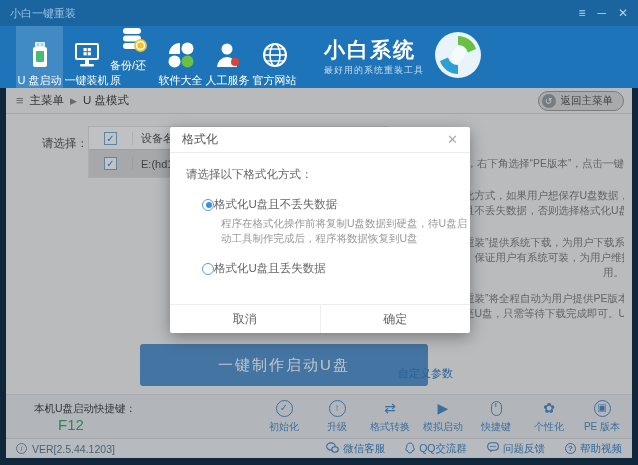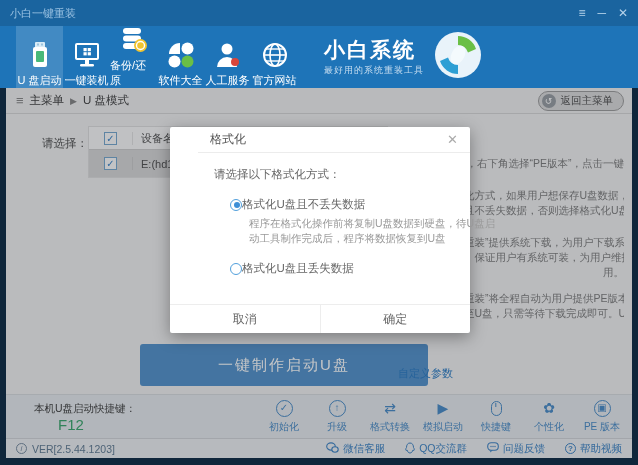--- a/index.html
+++ b/index.html
@@ -82,21 +82,21 @@
   .info-ic { width:11px; height:11px; border:1px solid #7a8ea2; border-radius:50%; color:#7a8ea2;
              font-size:8px; line-height:10px; text-align:center; font-style:italic; }
   .slinks { display:flex; gap:20px; }
   .slink { display:flex; align-items:center; gap:4px; color:#4387c7; font-size:10.5px; cursor:pointer; }
   .slink .q-ic { width:11px; height:11px; border:1.2px solid #4387c7; border-radius:50%; color:#4387c7;
                  font-size:8px; line-height:10px; text-align:center; font-weight:bold; font-style:normal; }
 
   
   .dim { position:absolute; left:0; top:88px; width:638px; height:377px; background:rgba(8,14,20,.24); z-index:5; }
   .dialog { position:absolute; left:170px; top:127px; width:300px; height:206px; background:#fff;
-            border-radius:2px; box-shadow:0 4px 16px rgba(0,0,0,.35); z-index:10;padding-left:28px; }
+            border-radius:2px; box-shadow:0 4px 16px rgba(0,0,0,.35); z-index:10; }
   .d-head { height:26px; border-bottom:1px solid #ececec; display:flex; align-items:center;
             justify-content:space-between; padding:0 12px; }
   .d-title { color:#555; font-size:12px; }
   .d-close { color:#aaa; font-size:13px; cursor:pointer; line-height:1; }
   .d-body { padding:10px 14px 0 16px; }
   .d-prompt { color:#666; font-size:11.5px; margin-top:4px; }
   .opt { margin:15px 0 0 16px; }
   .opt-row { display:flex; align-items:center; cursor:pointer; }
   .radio { width:12px; height:12px; border:1px solid #52a0dc; border-radius:50%; position:relative; flex:none; }
   .radio.checked::after { content:""; position:absolute; left:2.5px; top:2.5px; width:6px; height:6px;

